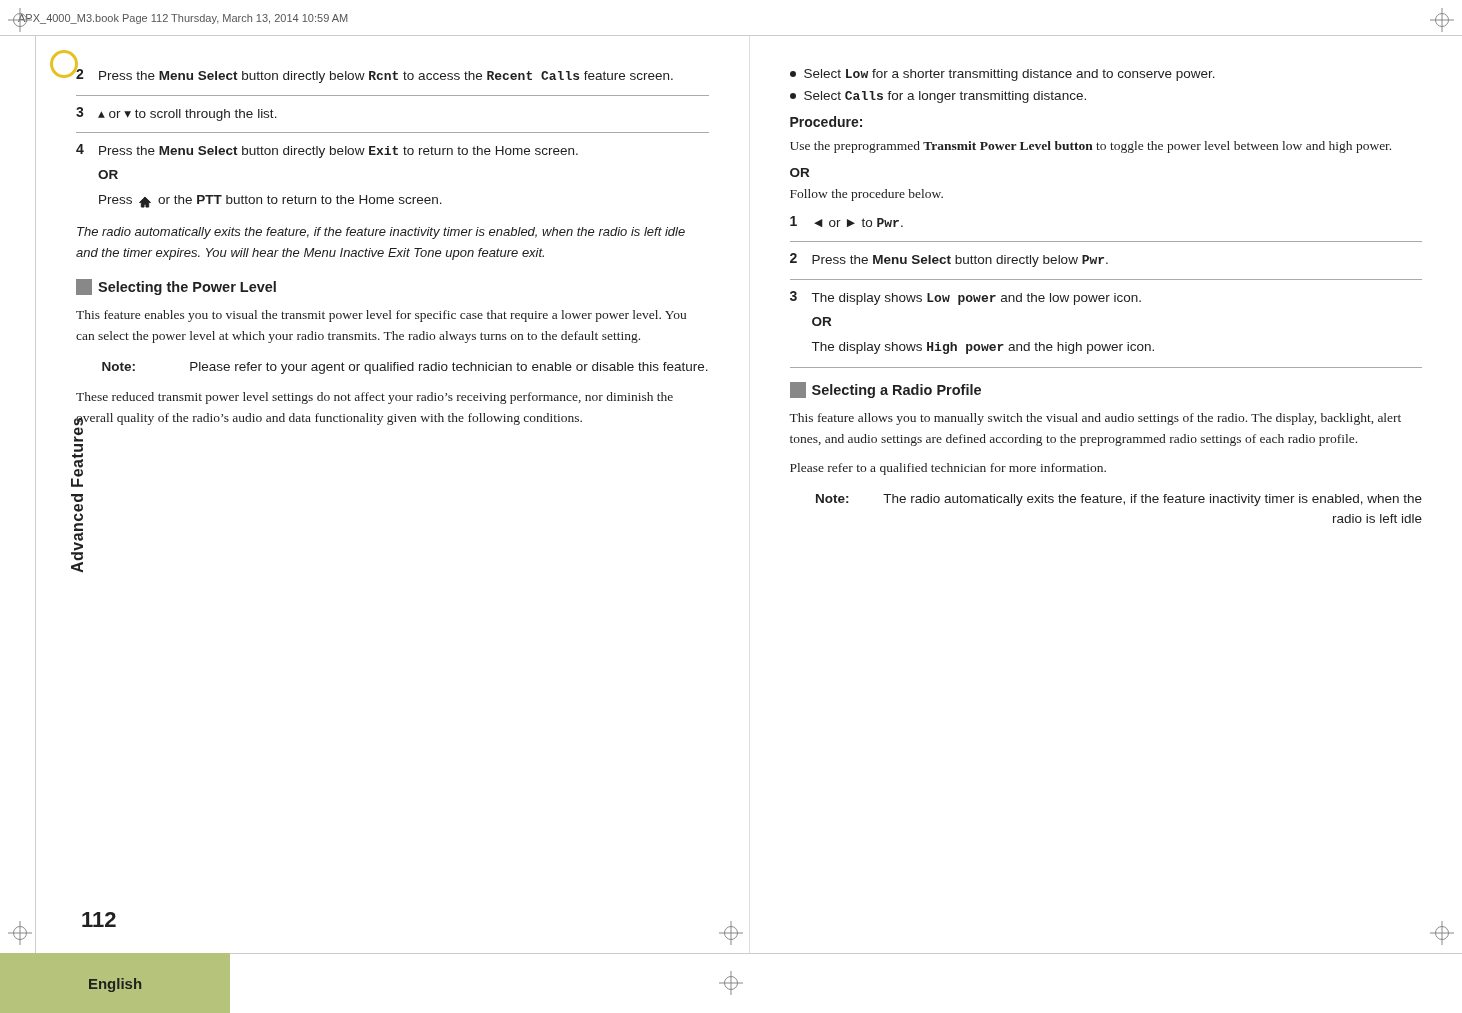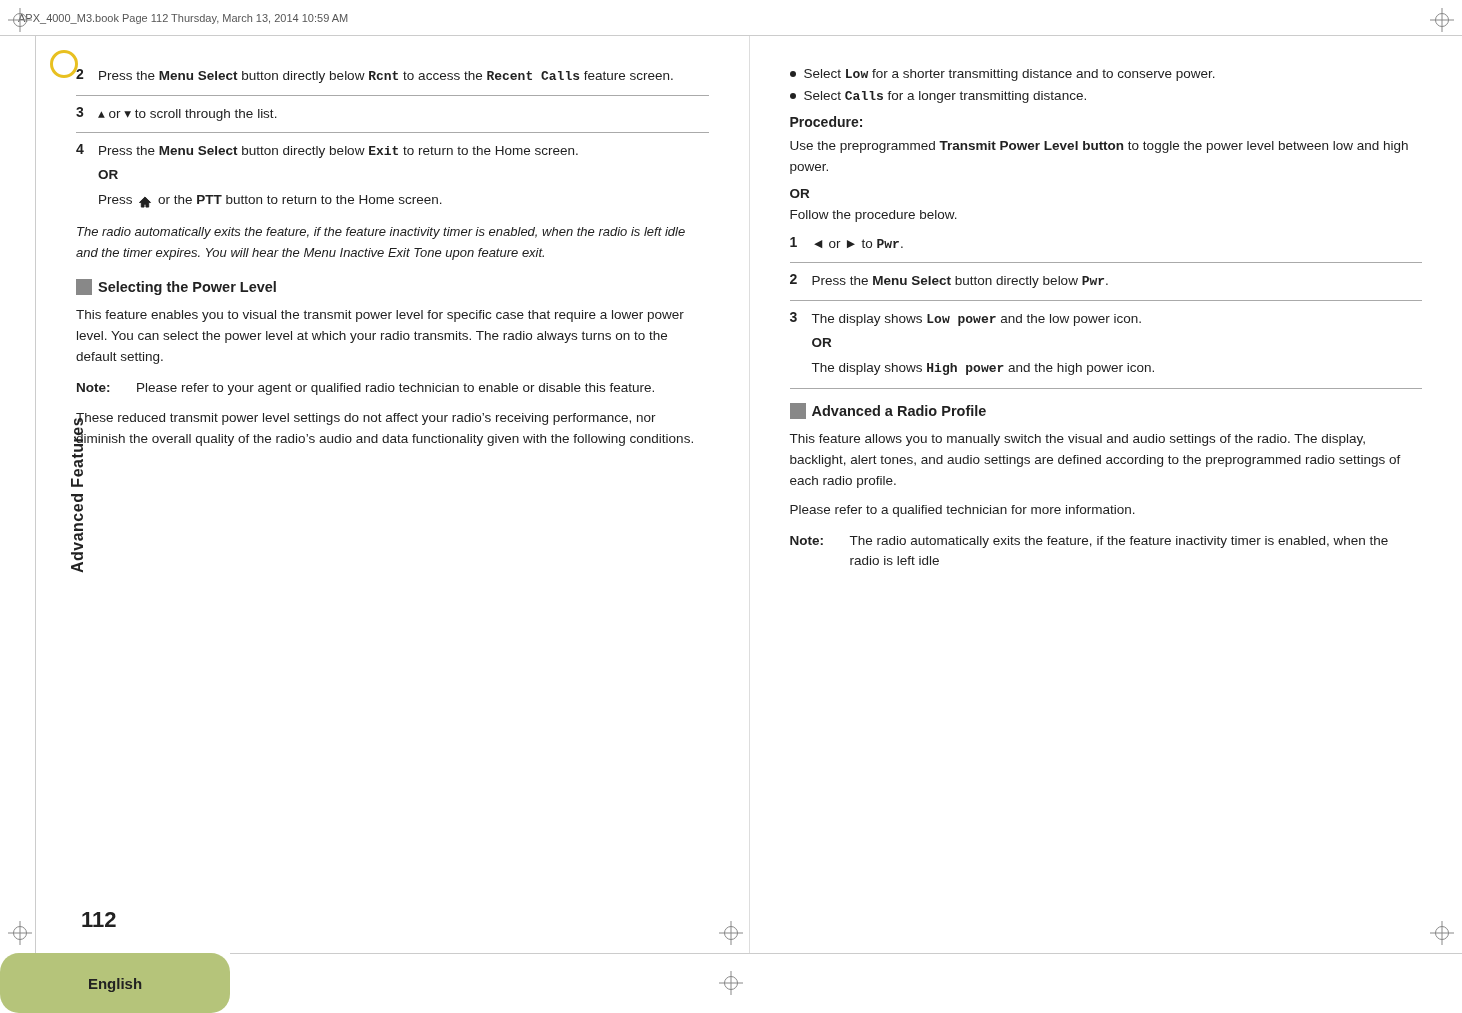--- a/index.html
+++ b/index.html
@@ -40,21 +40,20 @@
     .footer-english {
       background: #b5c47a;
       width: 230px;
       height: 100%;
       display: flex;
       align-items: center;
       justify-content: center;
       font-size: 15px;
       font-weight: bold;
       color: #222;
-      border-radius: 19px;
     }
 
     .footer-right {
       flex: 1;
       height: 100%;
       background: #fff;
       border-top: 1px solid #ccc;
     }
 
     
@@ -193,20 +192,21 @@
     .or-line {
       font-weight: bold;
       margin: 4px 0;
       padding-left: 22px;
     }
 
     .note-block {
       display: flex;
       margin: 10px 0;
       line-height: 1.5;
+      text-align: right;
     }
     .note-label {
       font-weight: bold;
       min-width: 60px;
       font-size: 13.5px;
     }
     .note-content {
       flex: 1;
       font-size: 13.5px;
       line-height: 1.5;
@@ -260,20 +260,21 @@
 
     .procedure-heading {
       font-weight: bold;
       font-size: 14px;
       margin: 10px 0 6px 0;
     }
 
     p {
       line-height: 1.55;
       margin-bottom: 8px;
+      font-family: Liberation Serif, serif;
     }
 
     .home-icon {
       display: inline-block;
       width: 14px;
       height: 12px;
       position: relative;
       vertical-align: middle;
       margin: 0 2px;
     }
@@ -410,21 +411,21 @@
       <div class="step-content">
         The display shows <span class="bold mono">Low power</span> and the low power icon.<br>
         <div class="or-line" style="padding-left:0; margin: 4px 0;">OR</div>
         The display shows <span class="bold mono">High power</span> and the high power icon.
       </div>
     </div>
     <hr class="step-divider" style="margin-top:10px;">
 
     <div class="section-heading" style="margin-top:14px;">
       <span class="section-icon" style="background:#888; width:16px; height:16px; margin-right:6px;"></span>
-      <span>Advanced a Radio Profile</span>
+      <span>Selecting a Radio Profile</span>
     </div>
 
     <p>This feature allows you to manually switch the visual and audio settings of the radio. The display, backlight, alert tones, and audio settings are defined according to the preprogrammed radio settings of each radio profile.</p>
     <p>Please refer to a qualified technician for more information.</p>
 
     <div class="note-block">
       <div class="note-label">Note:</div>
       <div class="note-content">The radio automatically exits the feature, if the feature inactivity timer is enabled, when the radio is left idle</div>
     </div>
 

